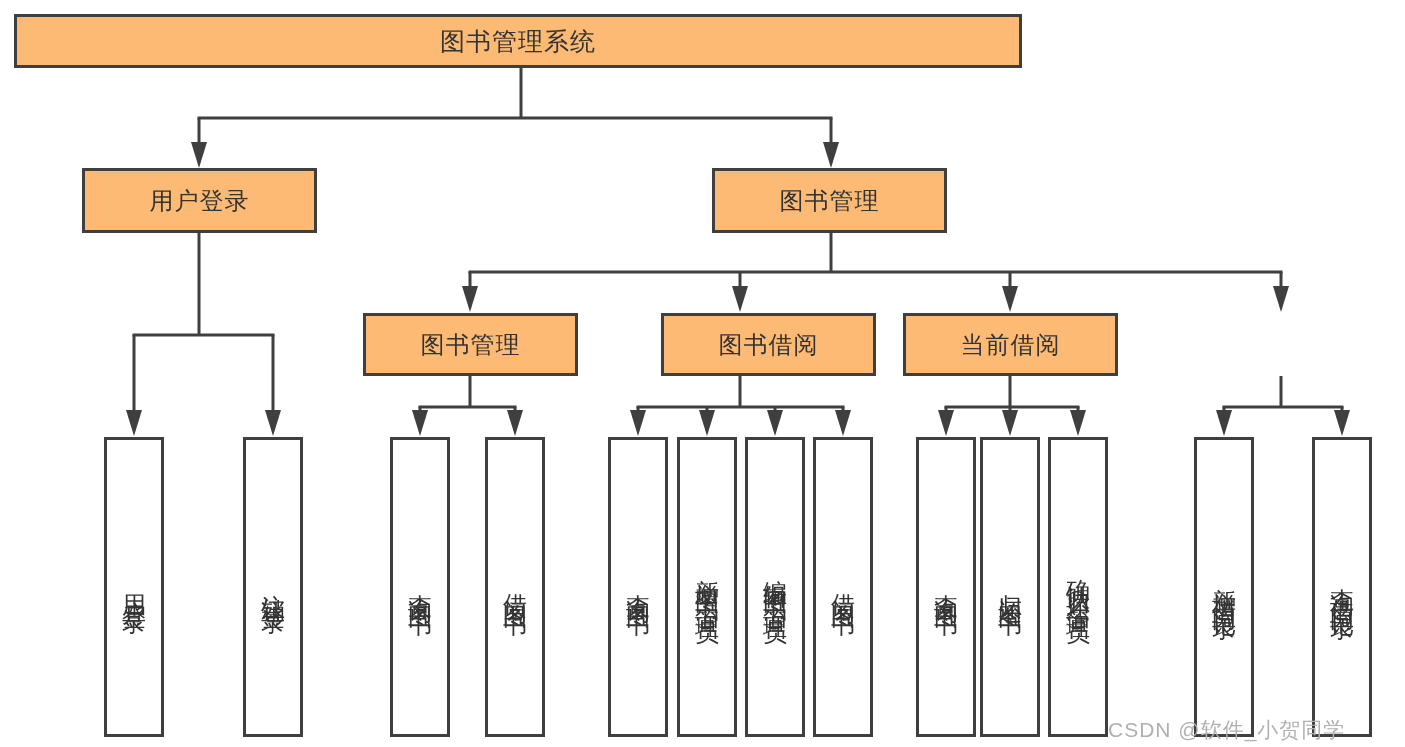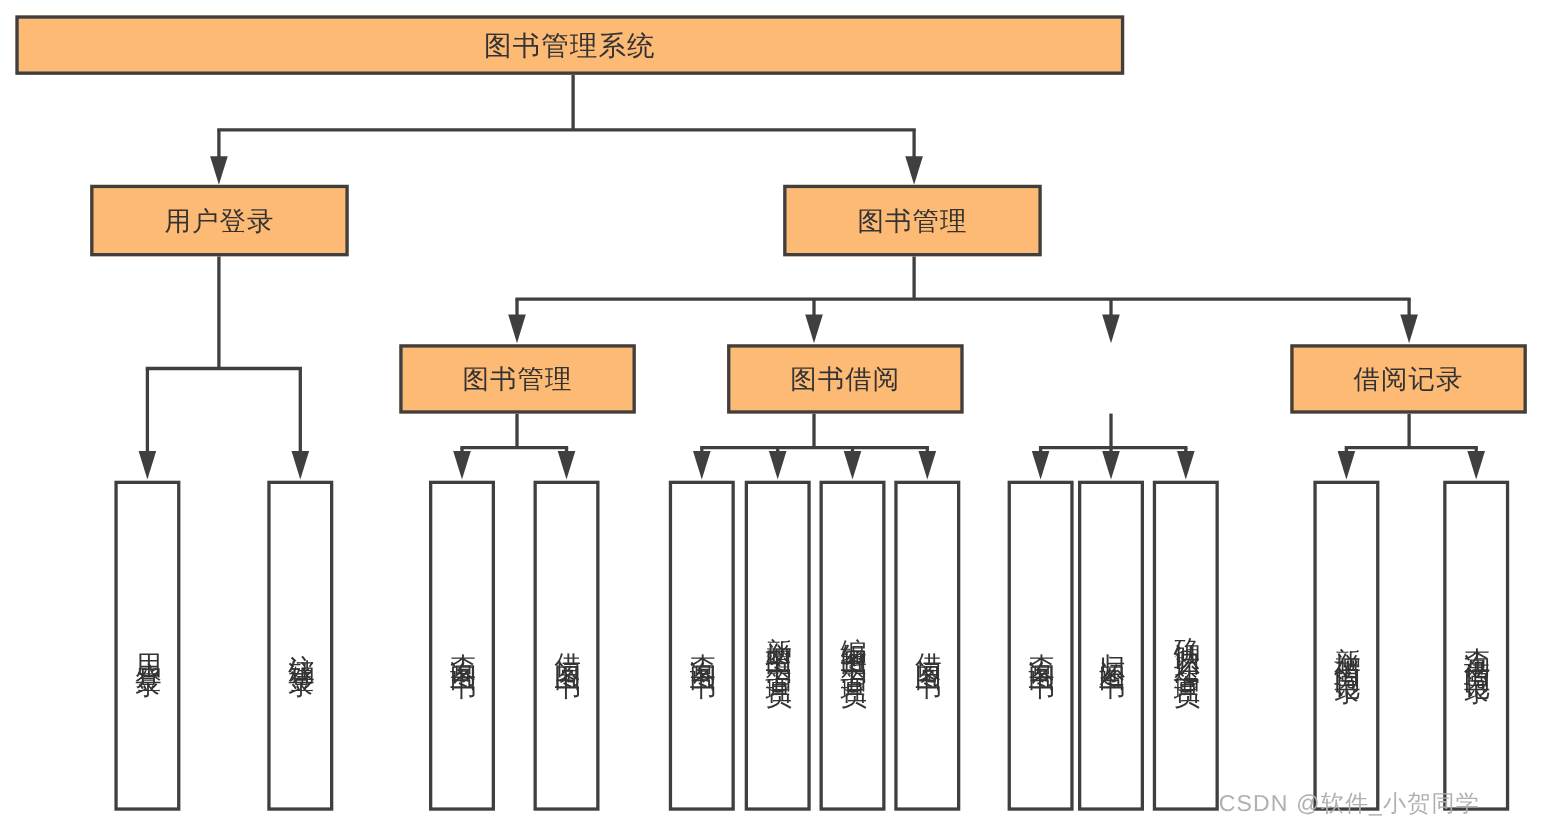--- a/index.html
+++ b/index.html
@@ -146,21 +146,21 @@
     </g>
   </svg>
 
   <div class="box root" style="left:14px; top:14px; width:1008px; height:54px;">图书管理系统</div>
 
   <div class="box" style="left:82px; top:168px; width:235px; height:65px;">用户登录</div>
   <div class="box" style="left:712px; top:168px; width:235px; height:65px;">图书管理</div>
 
   <div class="box" style="left:363px; top:313px; width:215px; height:63px;">图书管理</div>
   <div class="box" style="left:633px; top:313px; width:215px; height:63px;margin-left:28px;">图书借阅</div>
-  <div class="box" style="left:1173px; top:313px; width:215px; height:63px;">借阅记录</div>
+  <div class="box" style="left:903px; top:313px; width:215px; height:63px;">当前借阅</div>
 
   <div class="leaf" style="left:104px; top:437px; width:60px; height:300px;">用户登录</div>
   <div class="leaf" style="left:243px; top:437px; width:60px; height:300px;">注销登录</div>
 
   <div class="leaf" style="left:390px; top:437px; width:60px; height:300px;">查询图书</div>
   <div class="leaf" style="left:485px; top:437px; width:60px; height:300px;">借阅图书</div>
 
   <div class="leaf" style="left:608px; top:437px; width:60px; height:300px;">查询图书</div>
   <div class="leaf" style="left:677px; top:437px; width:60px; height:300px;">新增图书（管理员）</div>
   <div class="leaf" style="left:745px; top:437px; width:60px; height:300px;">编辑图书（管理员）</div>

